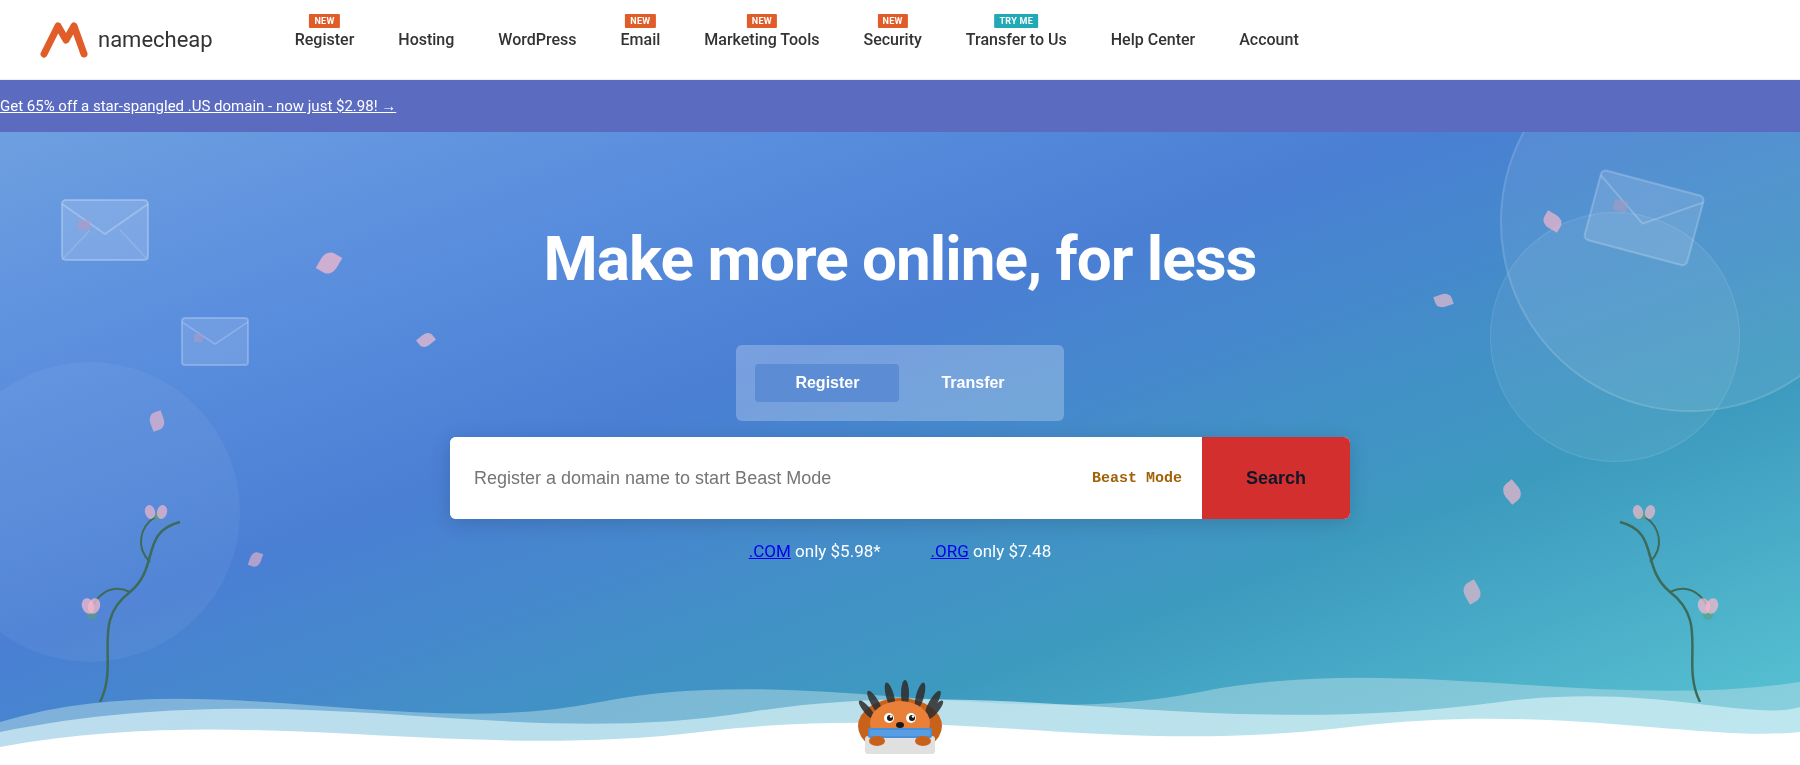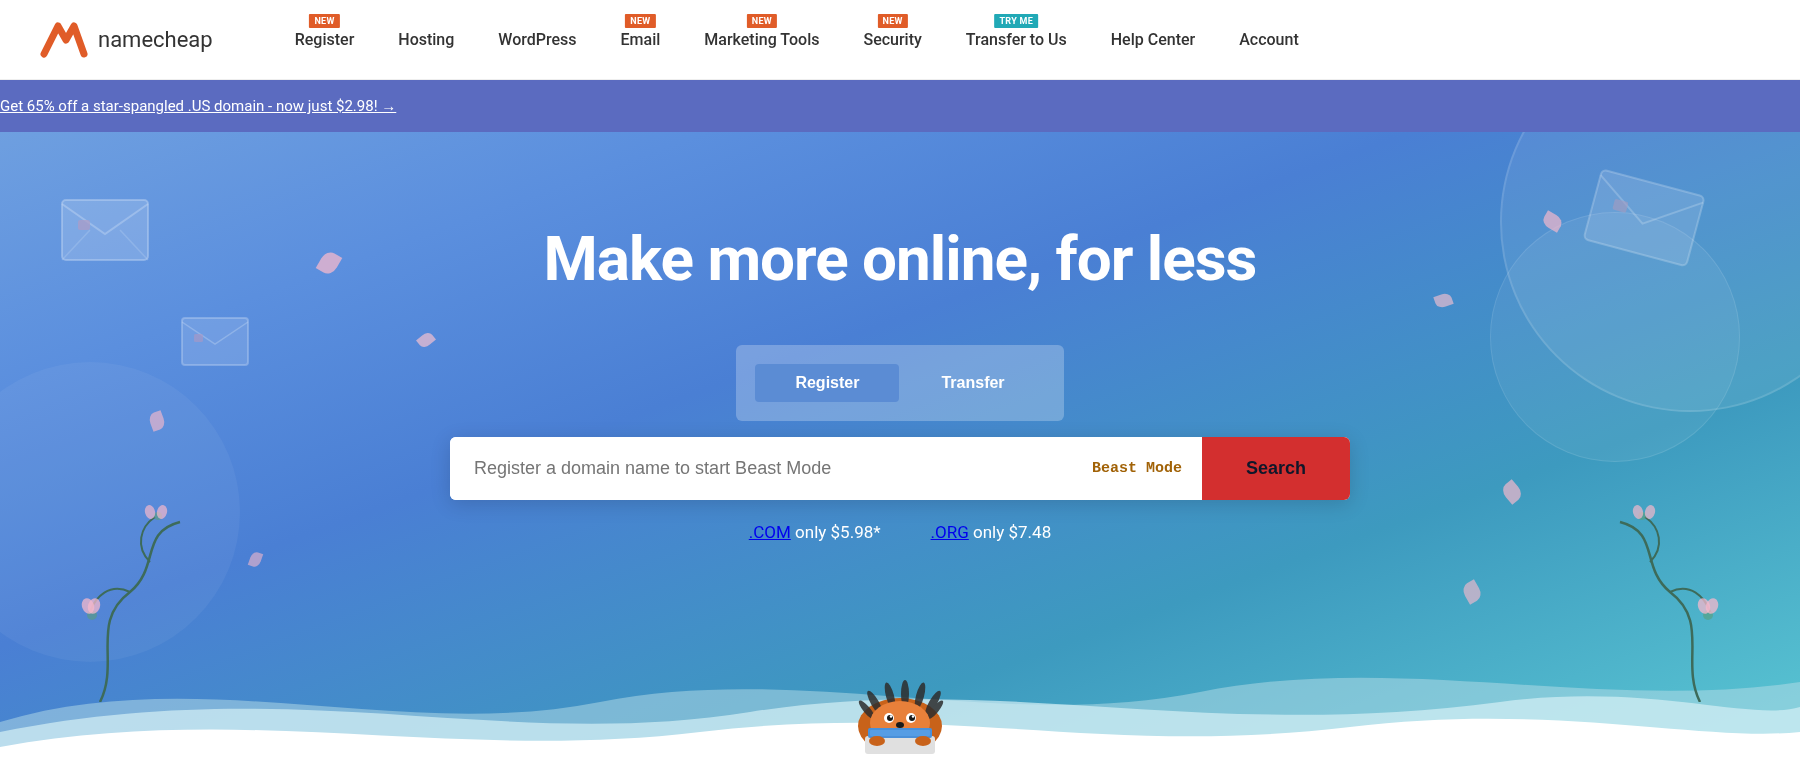--- a/index.html
+++ b/index.html
@@ -157,21 +157,21 @@
     }
     .search-tab.active {
       background: #5b8cd4;
       color: #fff;
     }
 
     
     .search-bar {
       display: flex;
       width: 900px;
-      height: 63px;
+      height: 82px;
       background: #fff;
       border-radius: 6px;
       overflow: hidden;
       box-shadow: 0 4px 20px rgba(0,0,0,0.15);
       margin-bottom: 22px;
     }
     .search-input {
       flex: 1;
       border: none;
       outline: none;

